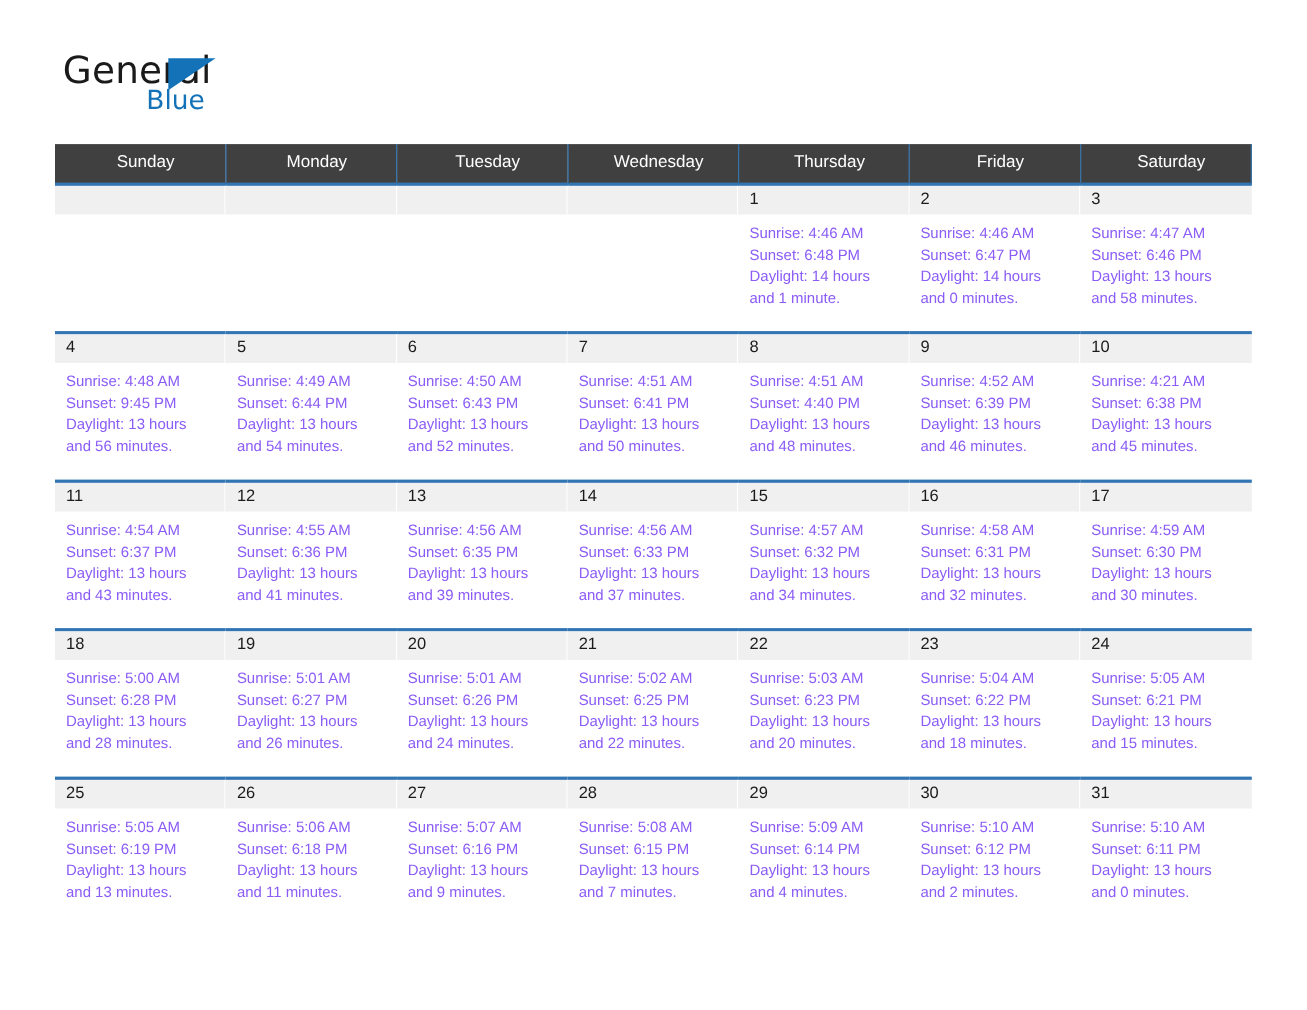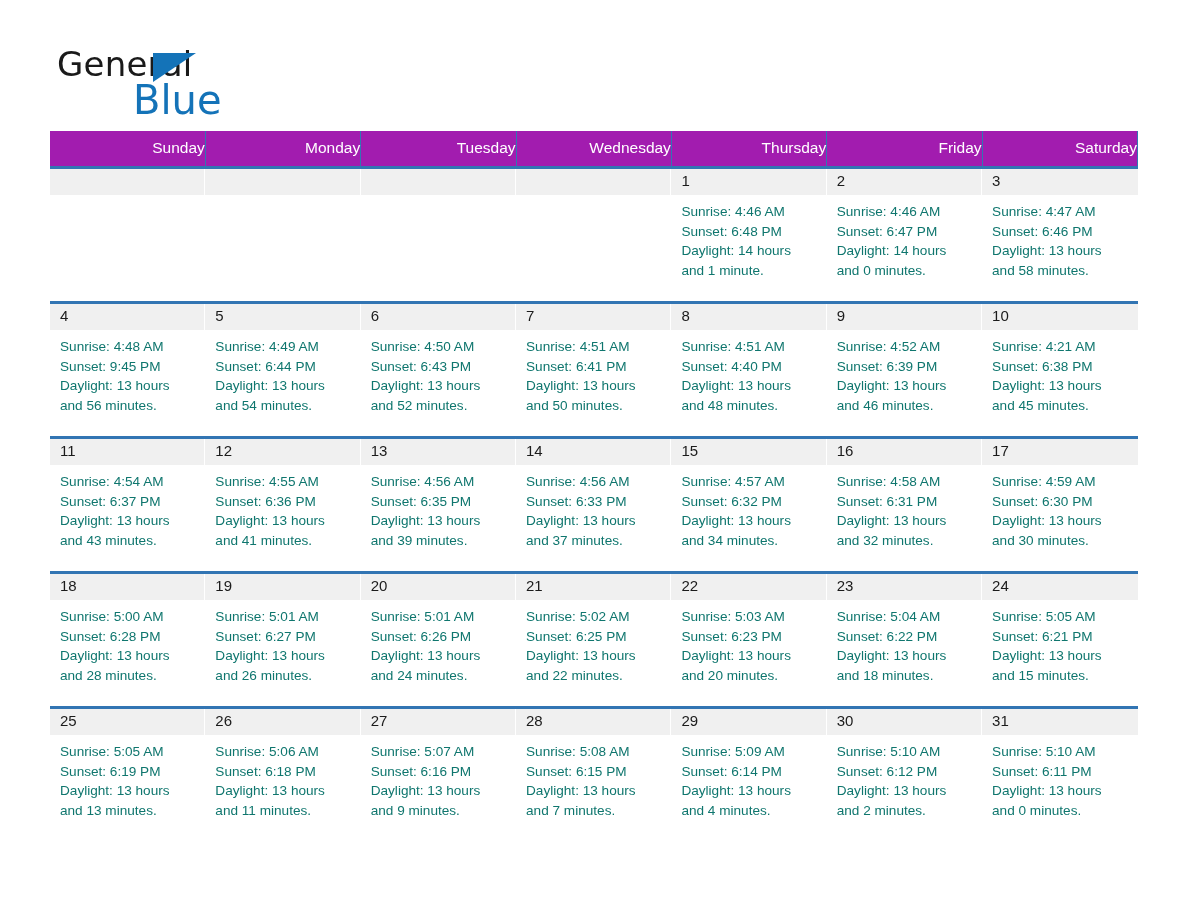--- a/index.html
+++ b/index.html
@@ -51,21 +51,21 @@
     top: 9px;
     width: 0;
     height: 0;
     border-left: 43px solid #1473b8;
     border-bottom: 29px solid transparent;
   }
   .logo-line2 {
     position: absolute;
     left: 76px;
     top: 33px;
-    font-size: 40px;
+    font-size: 24px;
     color: #1473b8;
     font-family: "DejaVu Sans", sans-serif;
     font-weight: 400;
   }
   .title {
     text-align: right;
     font-size: 45px;
     font-weight: 400;
     color: #121212;
     line-height: 1;
@@ -84,25 +84,25 @@
   }
 
   
   .calendar {
     margin-top: 19px;
     width: 1088px;
     border-collapse: collapse;
     table-layout: fixed;
   }
   .calendar th {
-    background: #a21caf;
+    background: #404040;
     color: #ffffff;
     font-size: 15.5px;
     font-weight: 400;
-    text-align: right;
+    text-align: center;
     padding: 8px 0 9px 10px;
     border-right: 1px solid #3275b3;
   }
   .weekrow > td {
     vertical-align: top;
     padding: 0;
     border-top: 3px solid #3275b3;
     background: #ffffff;
   }
   .cell {
@@ -117,21 +117,21 @@
     color: #1b1b1b;
     line-height: 1;
     border-right: 1px solid #ffffff;
   }
   td:last-child .daynum-band { border-right: none; }
   .cell.empty .daynum-band { color: transparent; }
   .info {
     padding: 7px 8px 0 10px;
     font-size: 13.6px;
     line-height: 19.6px;
-    color: #0f766e;
+    color: #8b5cf6;
   }
   .info div { white-space: nowrap; }
 </style>
 </head>
 <body>
 
 <div class="page">
 
   <div class="header">
     <div class="logo">

